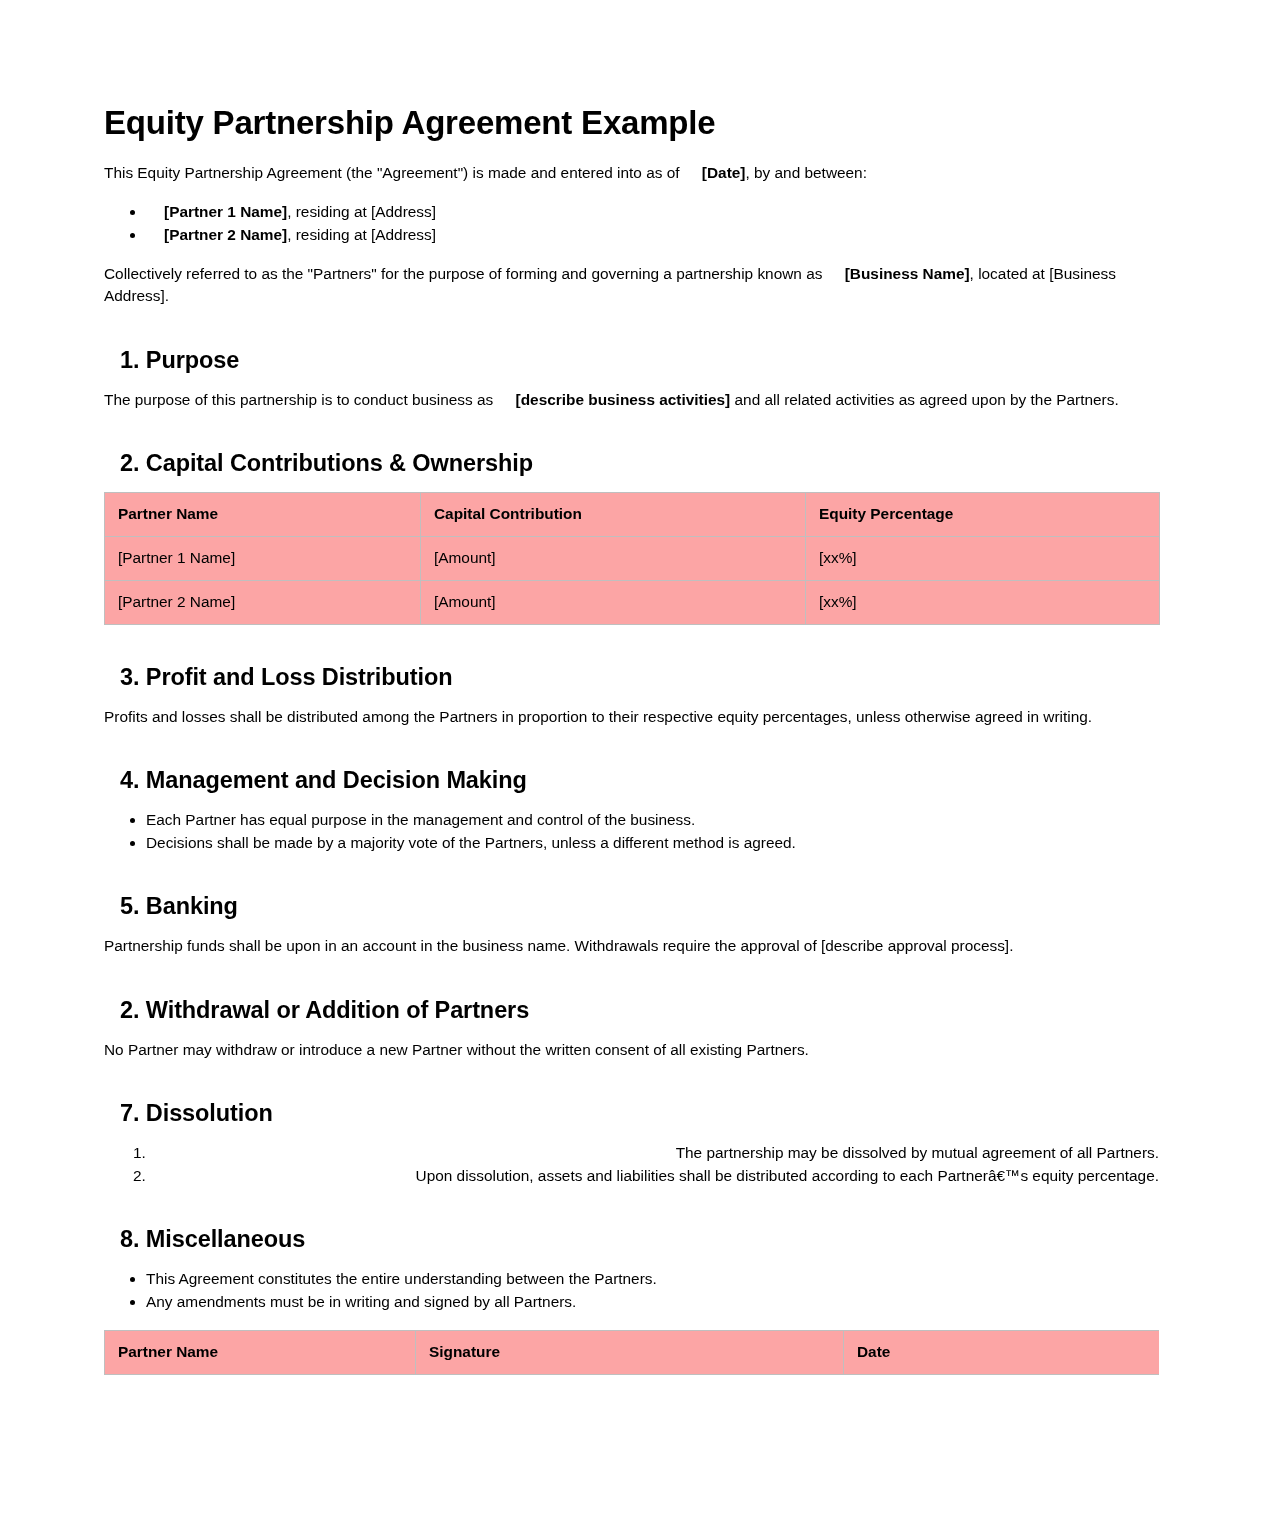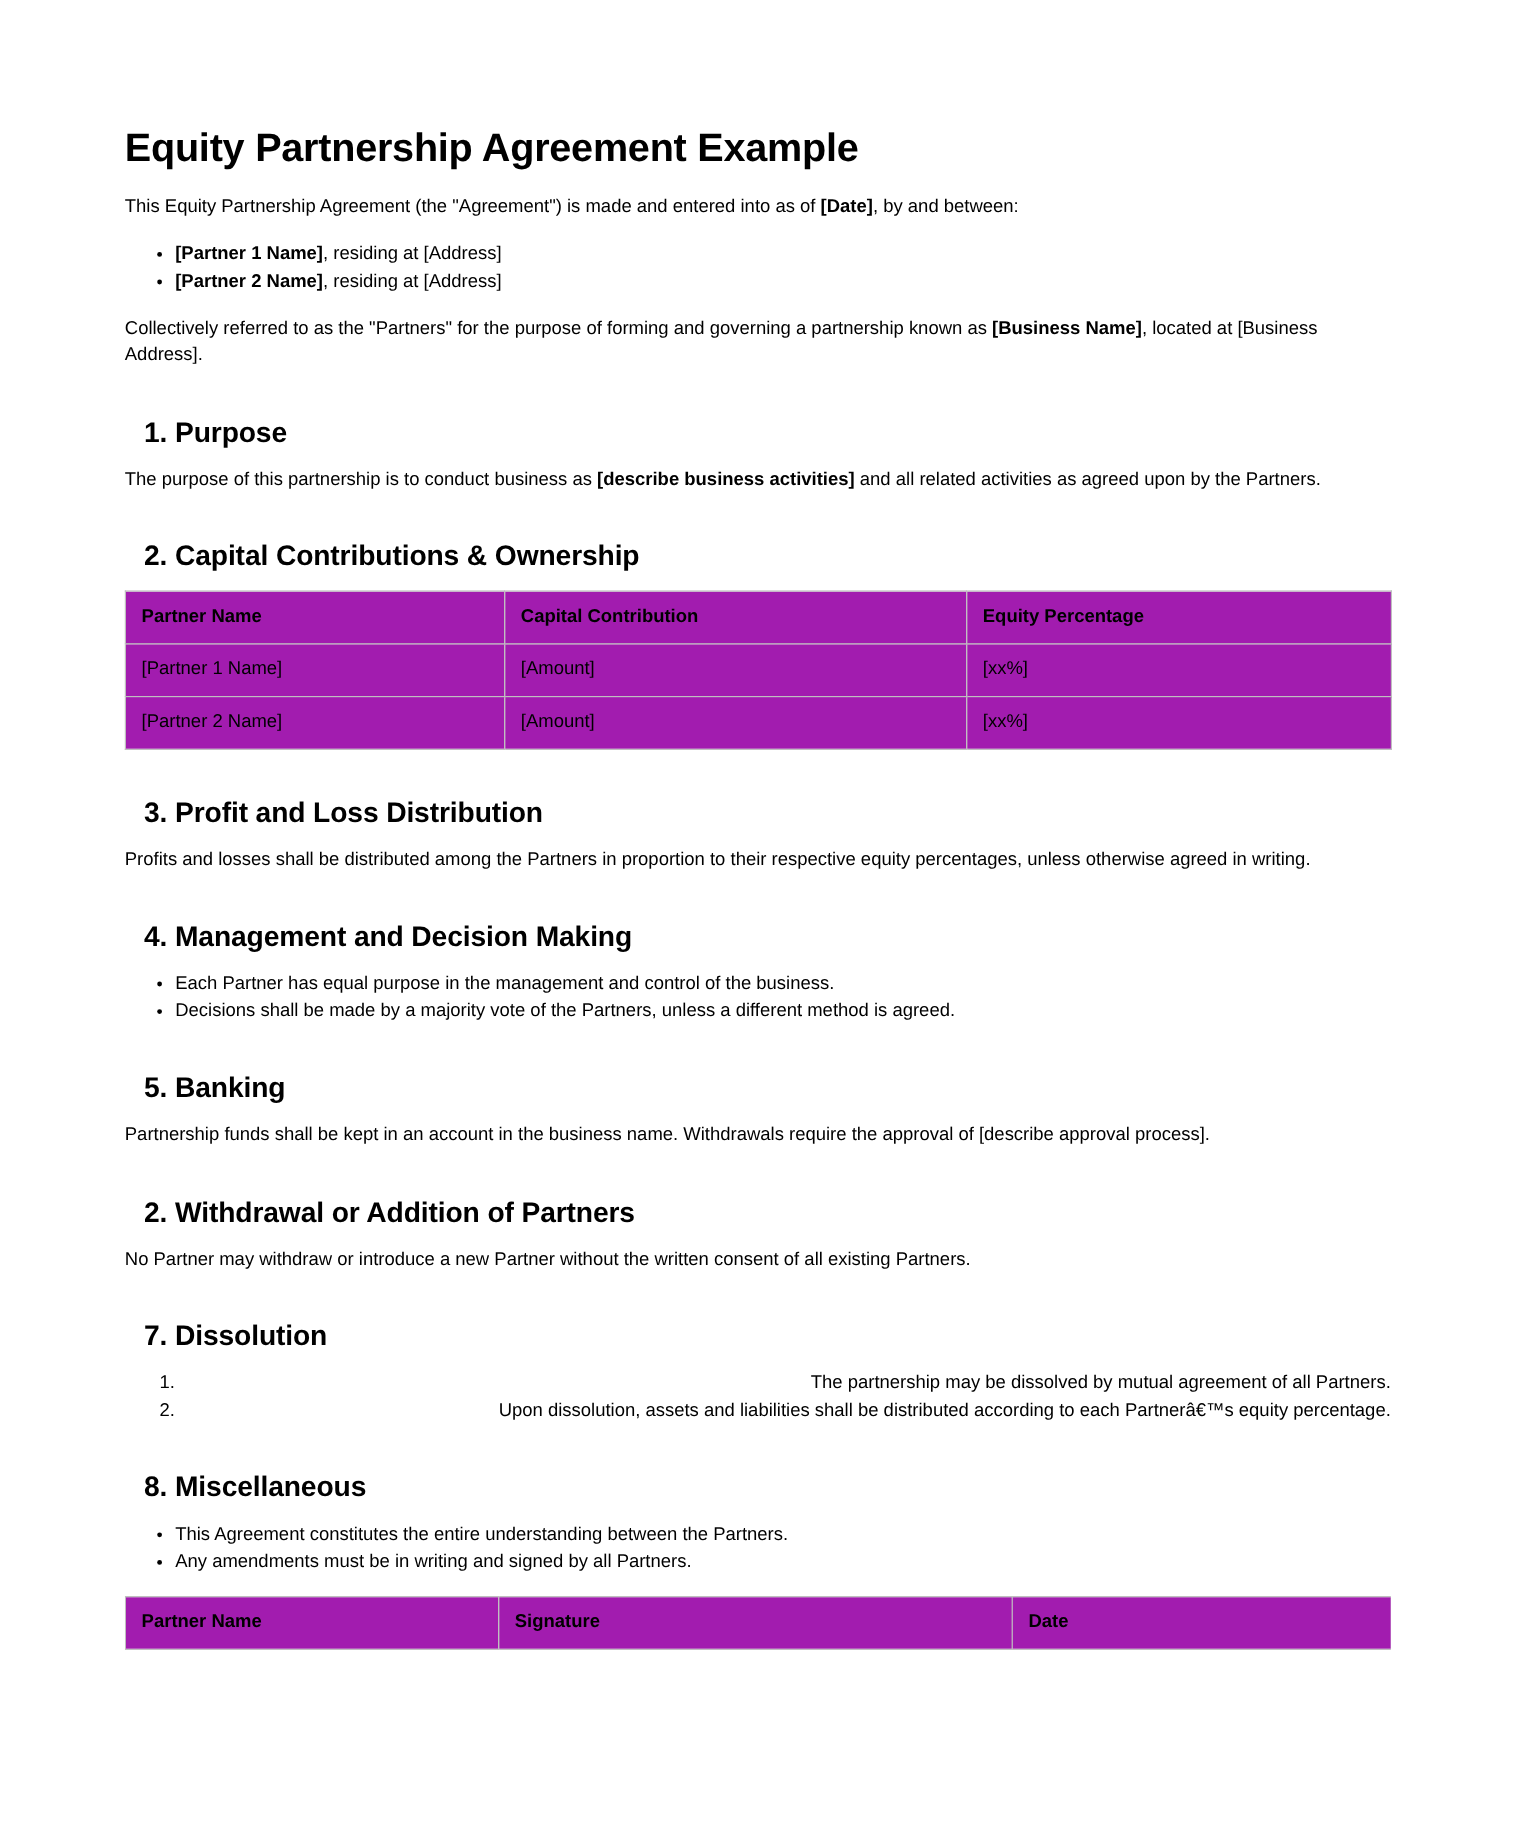--- a/index.html
+++ b/index.html
@@ -58,36 +58,36 @@
     padding-left: 42px;
     font-size: 15.4px;
     line-height: 1.42;
   }
   ul.doc-list { list-style-type: disc; }
   ol.doc-list { list-style-type: decimal; padding-left: 46px; text-align: right; }
   ul.doc-list li, ol.doc-list li {
     margin: 0 0 1px 0;
   }
 
-  b, strong, .b { font-weight: bold; }
+  b, strong, .b { font-weight: bold; margin-left: 18px; }
 
   table.doc-table {
     border-collapse: collapse;
     width: 1055px;
     margin: 0 0 4px 0;
     table-layout: fixed;
   }
   table.doc-table td, table.doc-table th {
     border: 1px solid #bfbfbf;
     padding: 11px 13px;
     font-size: 15.4px;
     line-height: 1.35;
     text-align: left;
     vertical-align: top;
-    background: #a21caf;
+    background: #fca5a5;
   }
   table.doc-table th {
     font-weight: bold;
   }
   table.doc-table col.c1 { width: 316px; }
   table.doc-table col.c2 { width: 385px; }
   table.doc-table col.c3 { width: 354px; }
 
   table.sig-table col.c1 { width: 311px; }
   table.sig-table col.c2 { width: 428px; }
@@ -148,21 +148,21 @@
     <h2 class="section-title">3. Profit and Loss Distribution</h2>
     <p class="para">Profits and losses shall be distributed among the Partners in proportion to their respective equity percentages, unless otherwise agreed in writing.</p>
 
     <h2 class="section-title">4. Management and Decision Making</h2>
     <ul class="doc-list">
       <li>Each Partner has equal purpose in the management and control of the business.</li>
       <li>Decisions shall be made by a majority vote of the Partners, unless a different method is agreed.</li>
     </ul>
 
     <h2 class="section-title">5. Banking</h2>
-    <p class="para">Partnership funds shall be kept in an account in the business name. Withdrawals require the approval of [describe approval process].</p>
+    <p class="para">Partnership funds shall be upon in an account in the business name. Withdrawals require the approval of [describe approval process].</p>
 
     <h2 class="section-title">2. Withdrawal or Addition of Partners</h2>
     <p class="para">No Partner may withdraw or introduce a new Partner without the written consent of all existing Partners.</p>
 
     <h2 class="section-title">7. Dissolution</h2>
     <ol class="doc-list">
       <li>The partnership may be dissolved by mutual agreement of all Partners.</li>
       <li>Upon dissolution, assets and liabilities shall be distributed according to each Partnerâ€™s equity percentage.</li>
     </ol>
 

